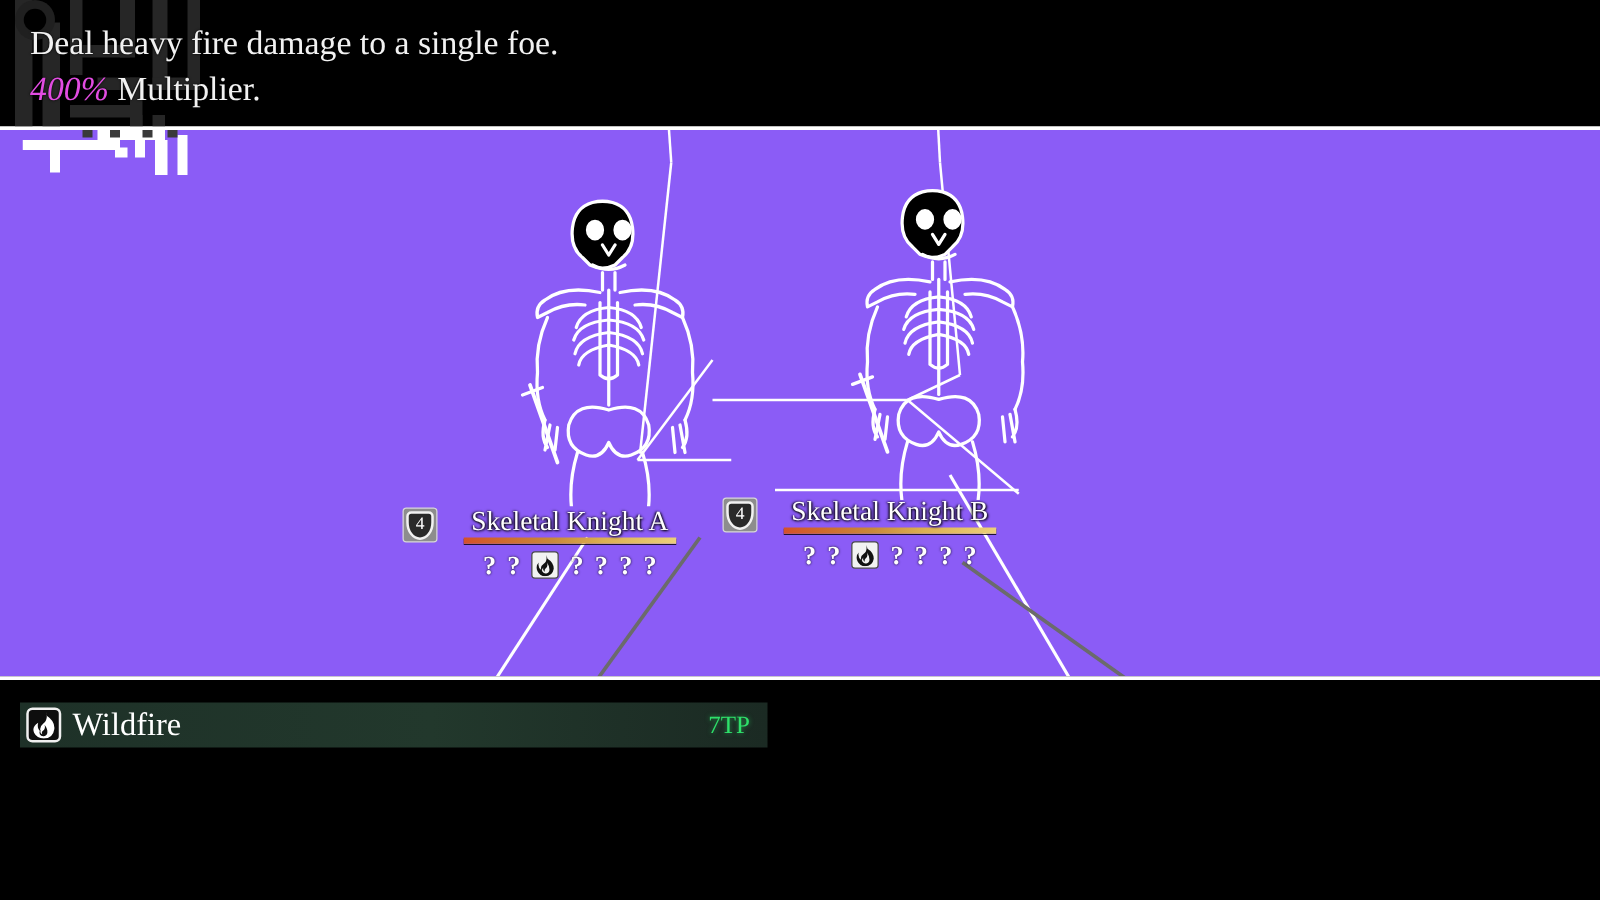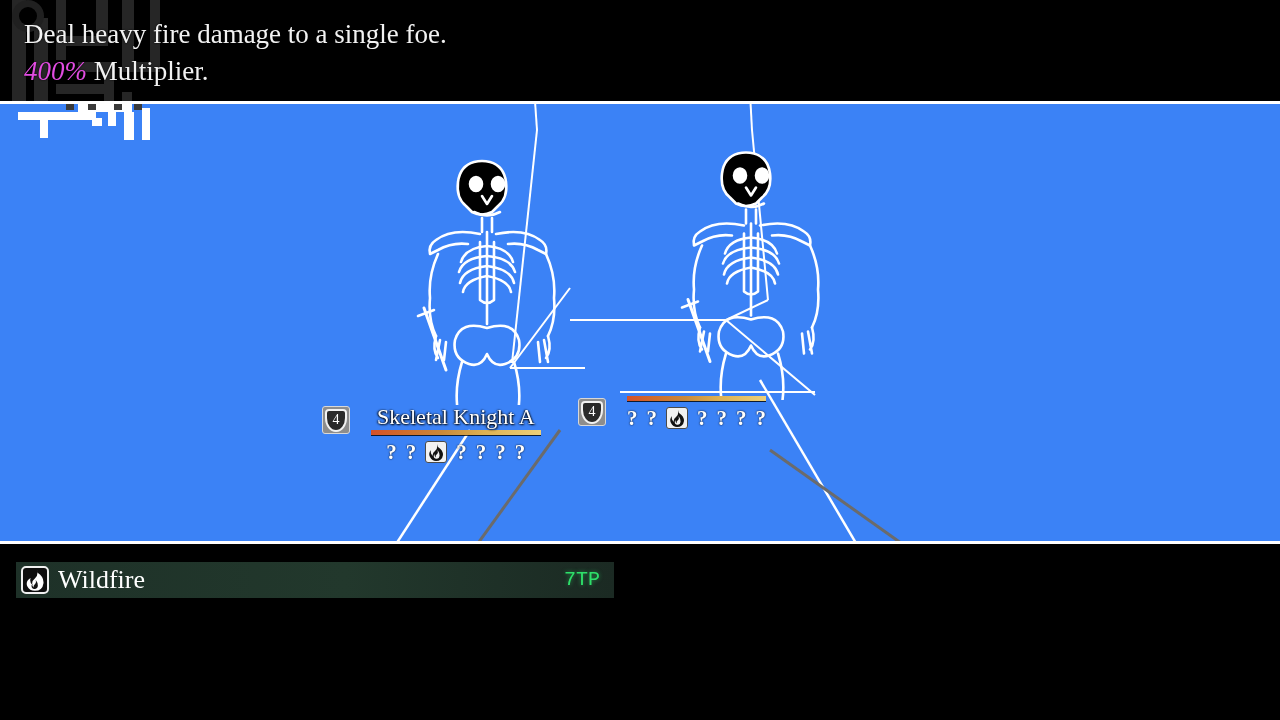--- a/index.html
+++ b/index.html
@@ -2,21 +2,21 @@
 <html><head>
 <meta charset="utf-8">
 <style>
   * { margin:0; padding:0; box-sizing:border-box; }
   html, body {
     width:1280px; height:720px;
     background:#000;
     overflow:hidden;
     font-family:"Liberation Serif", serif;
   }
-  #stage { position:relative; width:1280px; height:720px; background:#3b82f6; overflow:hidden; }
+  #stage { position:relative; width:1280px; height:720px; background:#8b5cf6; overflow:hidden; }
 
   
   .field { position:absolute; inset:0; pointer-events:none; }
 
   
   #desc-panel {
     position:absolute; left:0; top:0; width:1280px; height:104px;
     background:#000;
     border-bottom:3px solid #ffffff;
     overflow:hidden;
@@ -107,21 +107,20 @@
   }
   #skill-name {
     color:#ffffff; font-size:26px; line-height:30px;
     margin-left:9px; white-space:nowrap;
   }
   #skill-cost {
     margin-left:auto; margin-right:14px;
     color:#2ee06a; font-size:20px; line-height:22px;
     text-shadow:0 0 4px rgba(46,224,106,.55);
     white-space:nowrap;
-    font-family:Liberation Mono, monospace;
   }
   #floor-band {
     position:absolute; left:400px; top:626px;
     width:780px; height:24px;
     background:#3a3a3a;
   }
 </style>
 </head>
 <body>
 
@@ -293,20 +292,21 @@
     </div>
   </div>
 
   <div class="enemy-ui" style="left:578px; top:396px;">
     <div class="shield-badge">
       <div class="shield-shape">
         <span class="shield-num">4</span>
       </div>
     </div>
     <div class="enemy-block">
+      <div class="enemy-name">Skeletal Knight B</div>
       <div class="hp-bar"></div>
       <div class="status-row">
         <span class="status-q">?</span>
         <span class="status-q">?</span>
         <span class="status-elem">
           <svg width="15" height="17" viewBox="0 0 15 17">
             <path d="M8 0 q1 5 -2 7 q-3 2 -2 5 q-3 -2 -2 -6 Q-1 9 1 13 q2 4 6 4 q6 0 7 -6 Q14 6 9 3 Q8.6 1.5 8 0 z" fill="#121212"></path>
             <path d="M8.6 6 q1 3 -1 4.6 q-1.6 1.2 -0.6 2.8 q-2 -1 -1.4 -3.4 q-1.6 1.6 -0.6 3.4 q1 1.6 3 1.4 q2.4 -0.4 2.6 -3 q0.2 -2.6 -2 -5.8 z" fill="#f2f2f2"></path>
           </svg>
         </span>

